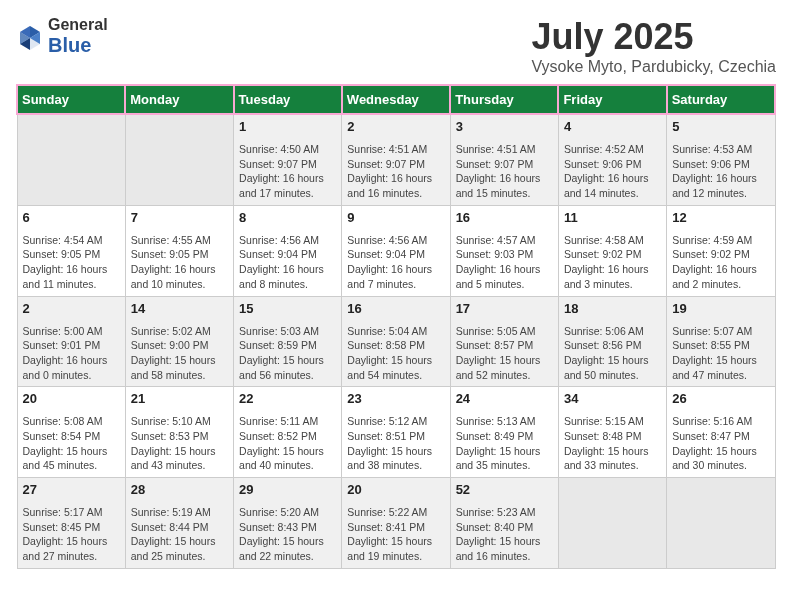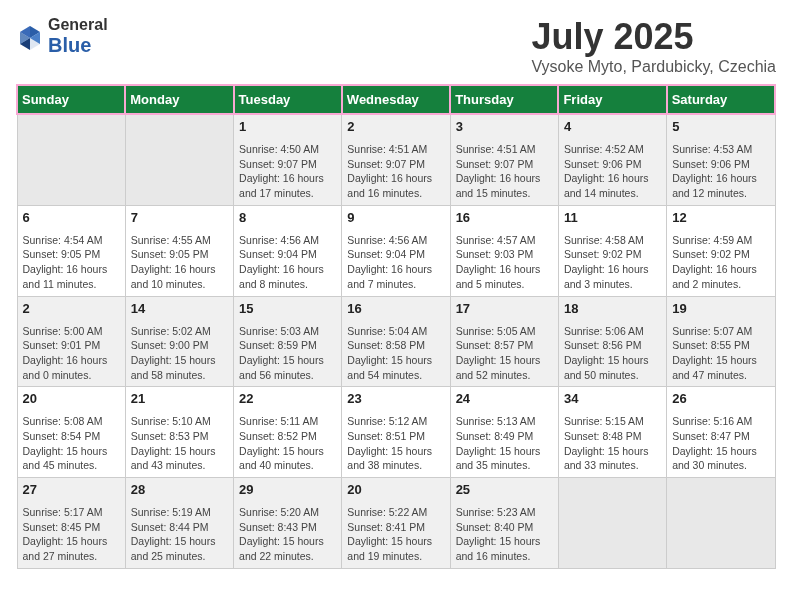--- a/index.html
+++ b/index.html
@@ -248,20 +248,20 @@
         </td>
         <td>
           <span class="day-num">29</span>
           <div class="day-info">Sunrise: 5:20 AM<br>Sunset: 8:43 PM<br>Daylight: 15 hours and 22 minutes.</div>
         </td>
         <td>
           <span class="day-num">20</span>
           <div class="day-info">Sunrise: 5:22 AM<br>Sunset: 8:41 PM<br>Daylight: 15 hours and 19 minutes.</div>
         </td>
         <td>
-          <span class="day-num">25</span>
+          <span class="day-num">52</span>
           <div class="day-info">Sunrise: 5:23 AM<br>Sunset: 8:40 PM<br>Daylight: 15 hours and 16 minutes.</div>
         </td>
         <td class="empty"></td>
         <td class="empty"></td>
       </tr>
     </tbody>
 </table>
 
 </body></html>

